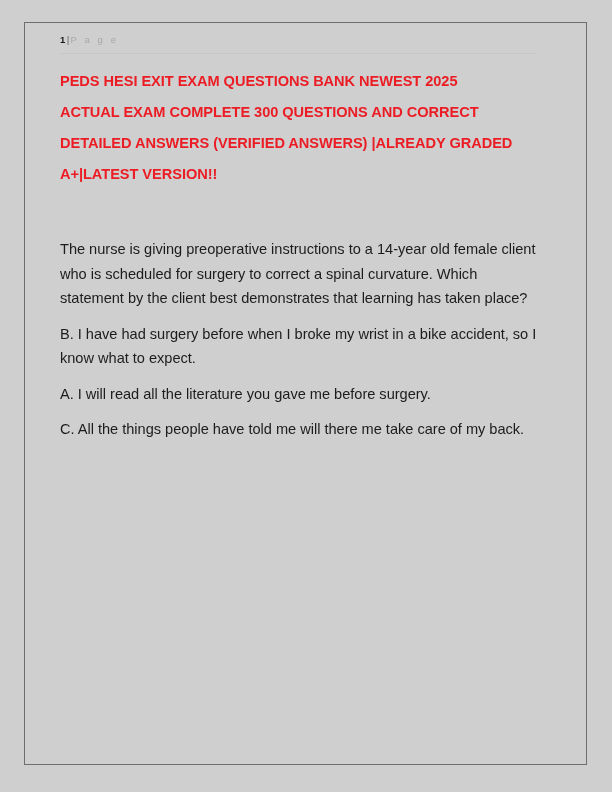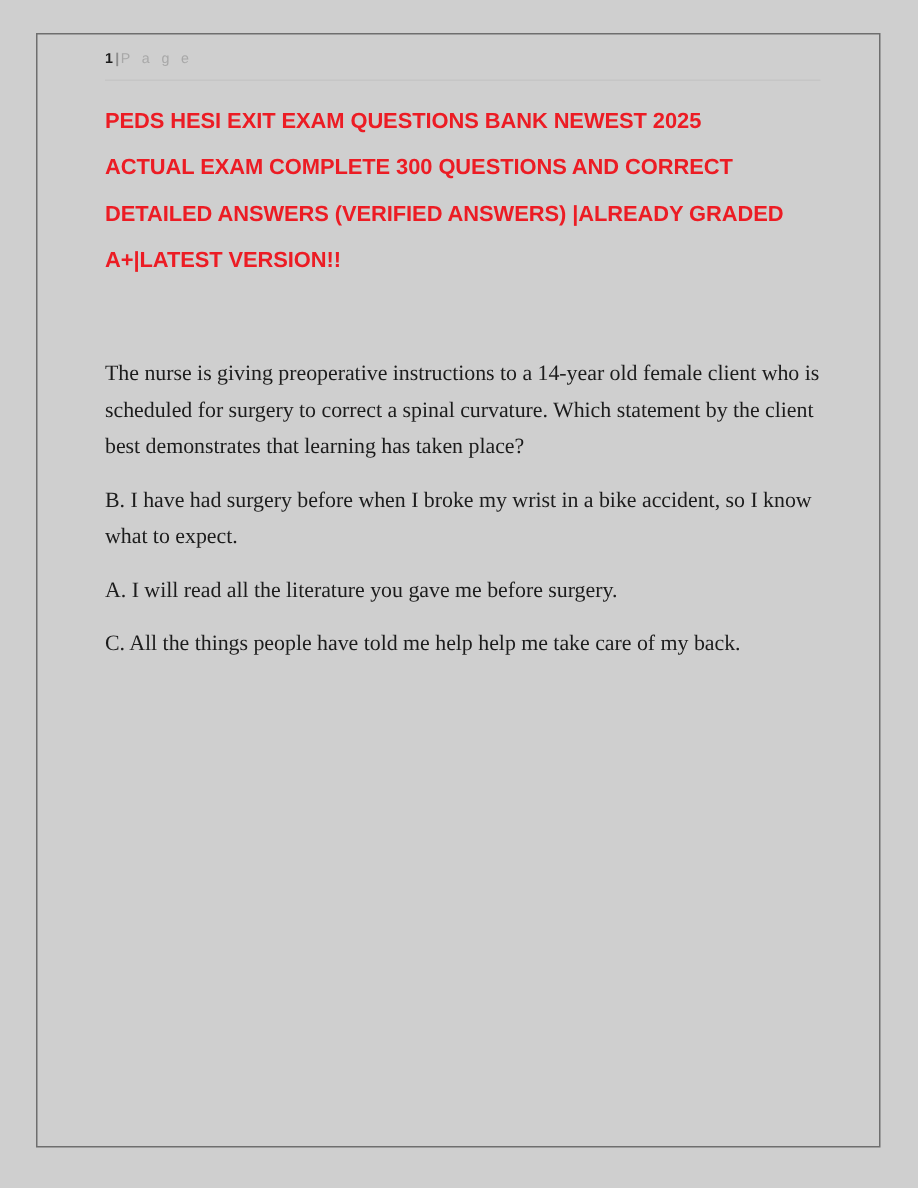--- a/index.html
+++ b/index.html
@@ -21,21 +21,21 @@
     width: 563px;
     height: 743px;
     border: 1px solid #6e6e6e;
     background: #cfcfcf;
     box-sizing: border-box;
     overflow: hidden;
   }
 
   #page-inner {
     position: absolute;
-    left: 45px;
+    left: 35px;
     top: 10px;
     width: 477px;
     height: 723px;
   }
 
   
   .doc-header {
     font-size: 9.5px;
     line-height: 14px;
     height: 16px;
@@ -72,21 +72,21 @@
     line-height: 31px;
     letter-spacing: -0.05px;
     margin: 0;
     padding-top: 0px;
     width: 460px;
   }
 
   .title-gap { height: 47px; }
 
   
-  .body-block { margin: 0; font-family: Liberation Serif, serif; }
+  .body-block { margin: 0; }
 
   .para {
     color: #1c1c1c;
     font-size: 14.6px;
     line-height: 24.5px;
     margin: 0 0 11px 0;
     width: 478px;
     letter-spacing: -0.02px;
   }
   .para-spacer { height: 24px; }
@@ -108,21 +108,21 @@
     <div class="title-gap"></div>
 
     <div class="body-block">
 
       <p class="para">The nurse is giving preoperative instructions to a 14-year old female client who is scheduled for surgery to correct a spinal curvature. Which statement by the client best demonstrates that learning has taken place?</p>
 
       <p class="para">B. I have had surgery before when I broke my wrist in a bike accident, so I know what to expect.</p>
 
       <p class="para">A. I will read all the literature you gave me before surgery.</p>
 
-      <p class="para">C. All the things people have told me help help me take care of my back.</p>
+      <p class="para">C. All the things people have told me will there me take care of my back.</p>
 
 
       <div class="para-spacer"></div>
 
 
     </div>
 
   </div>
 </div>
 

